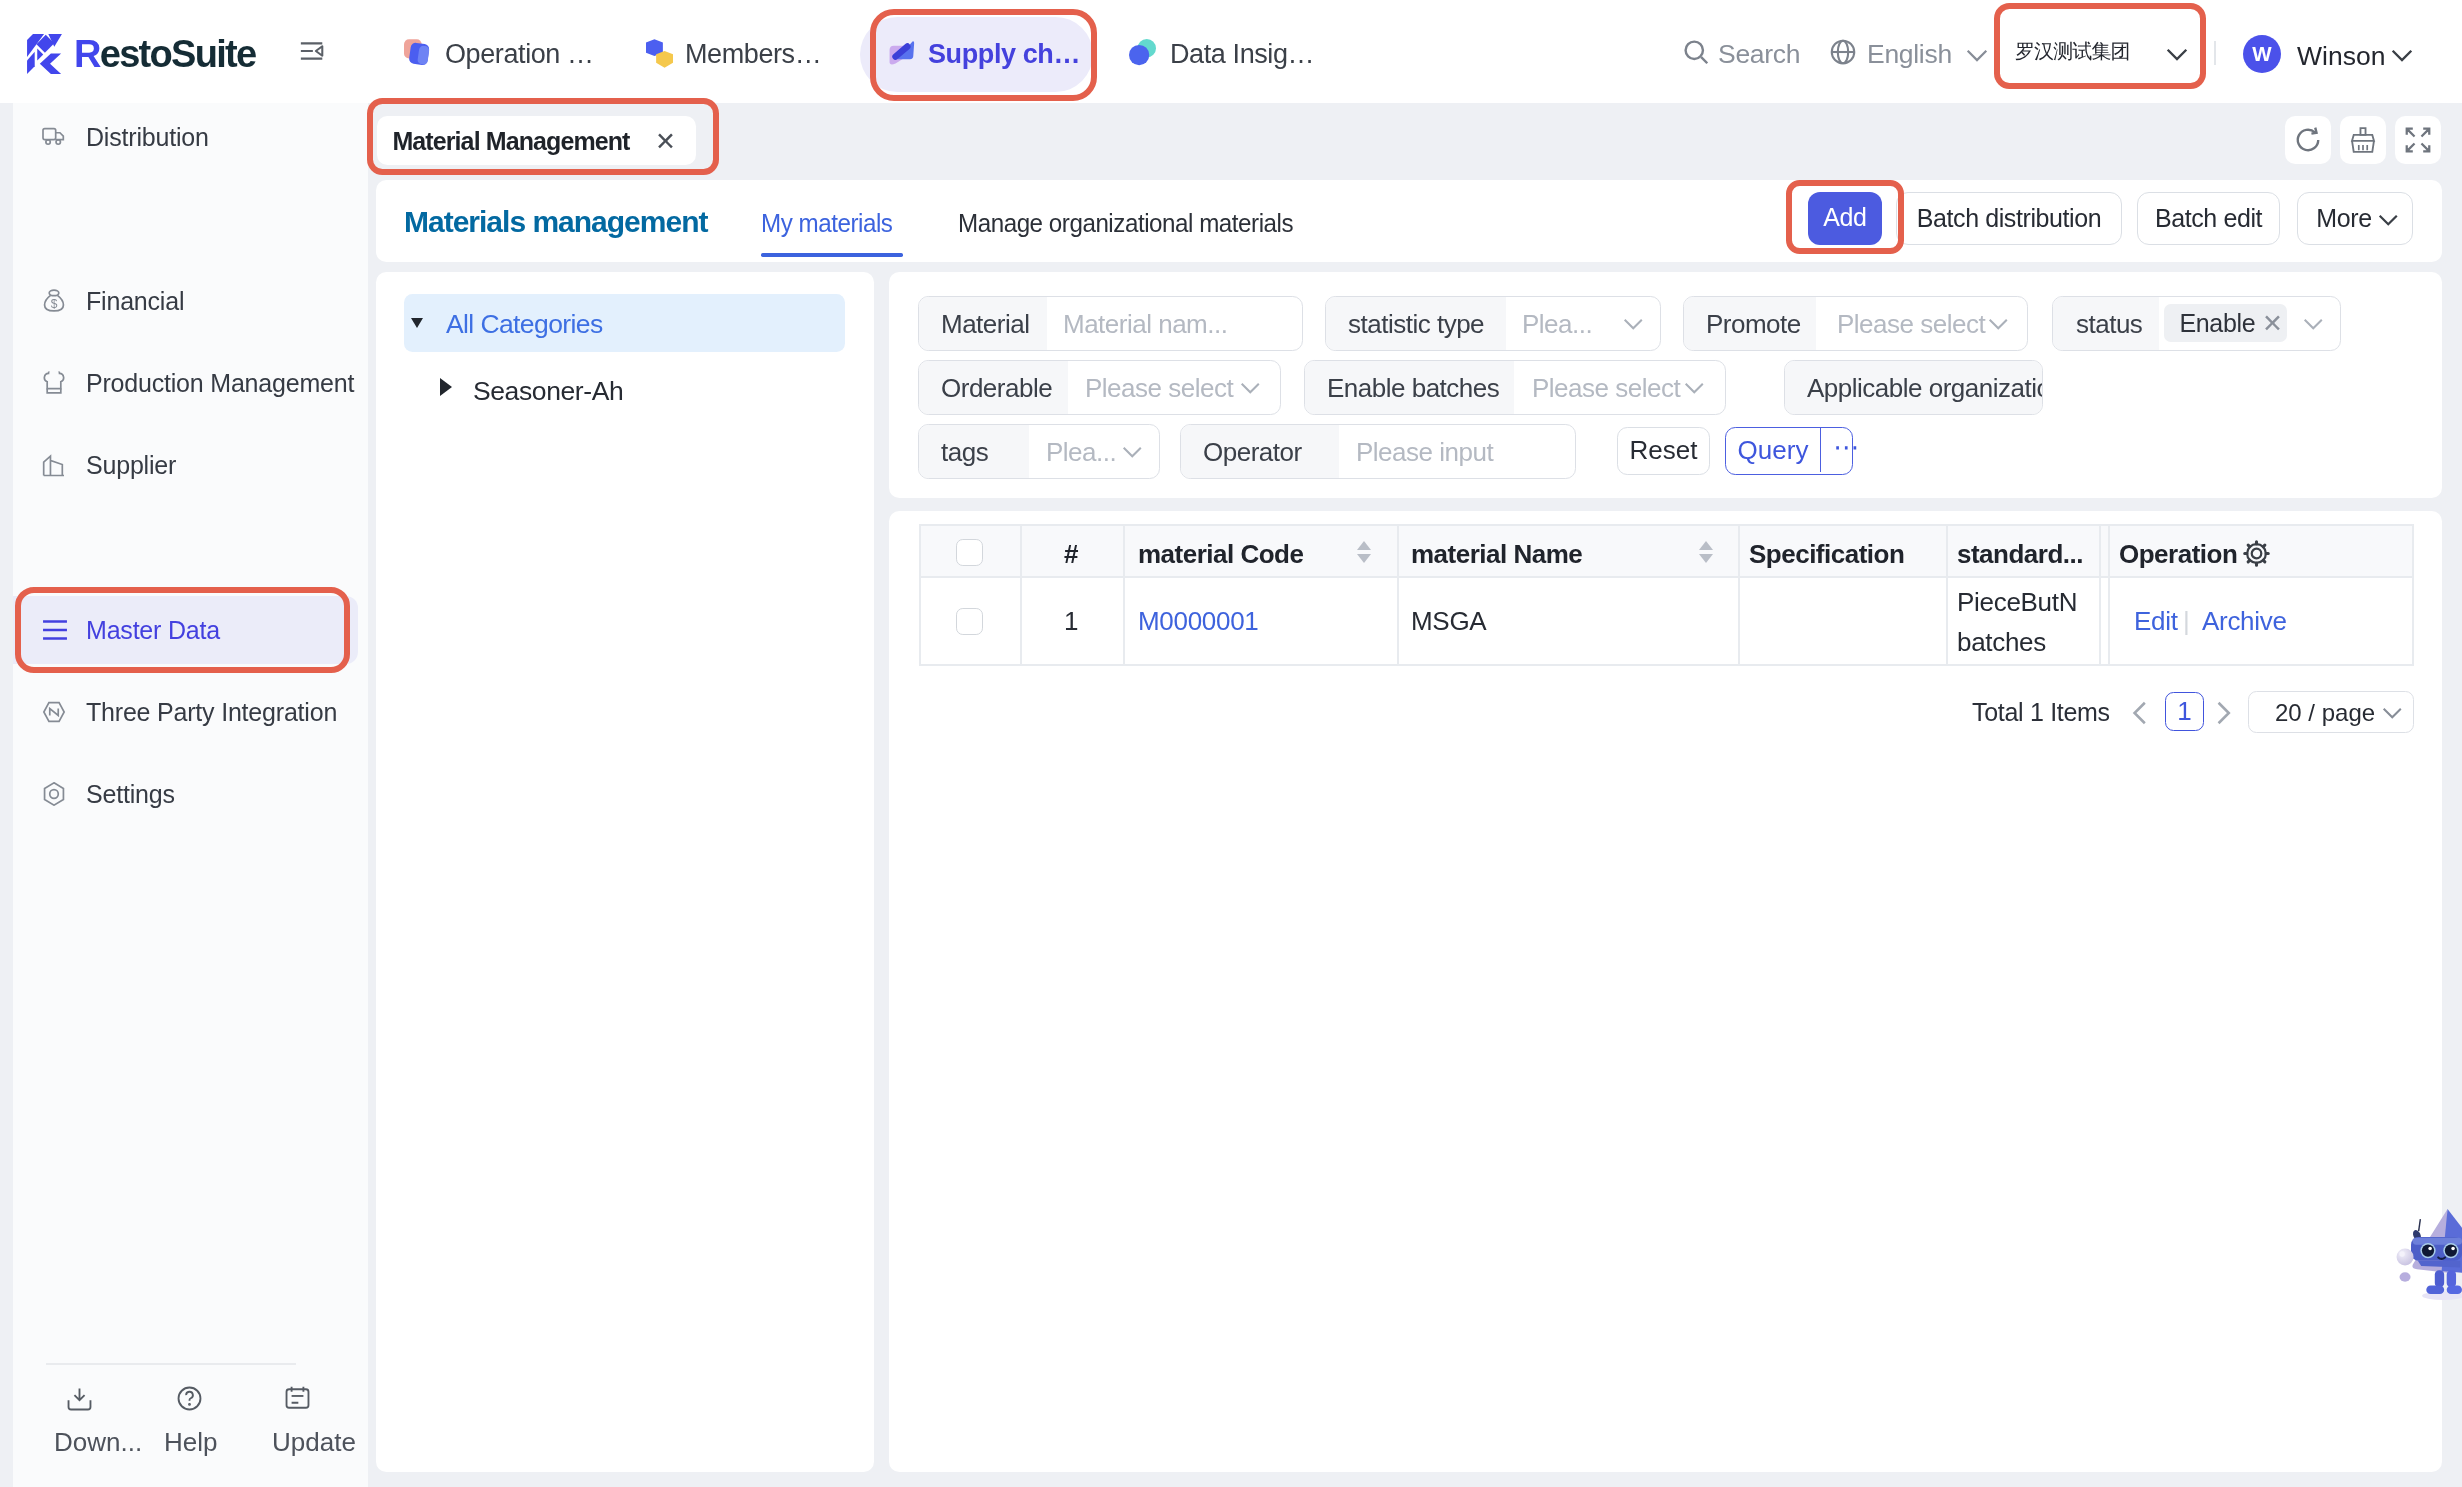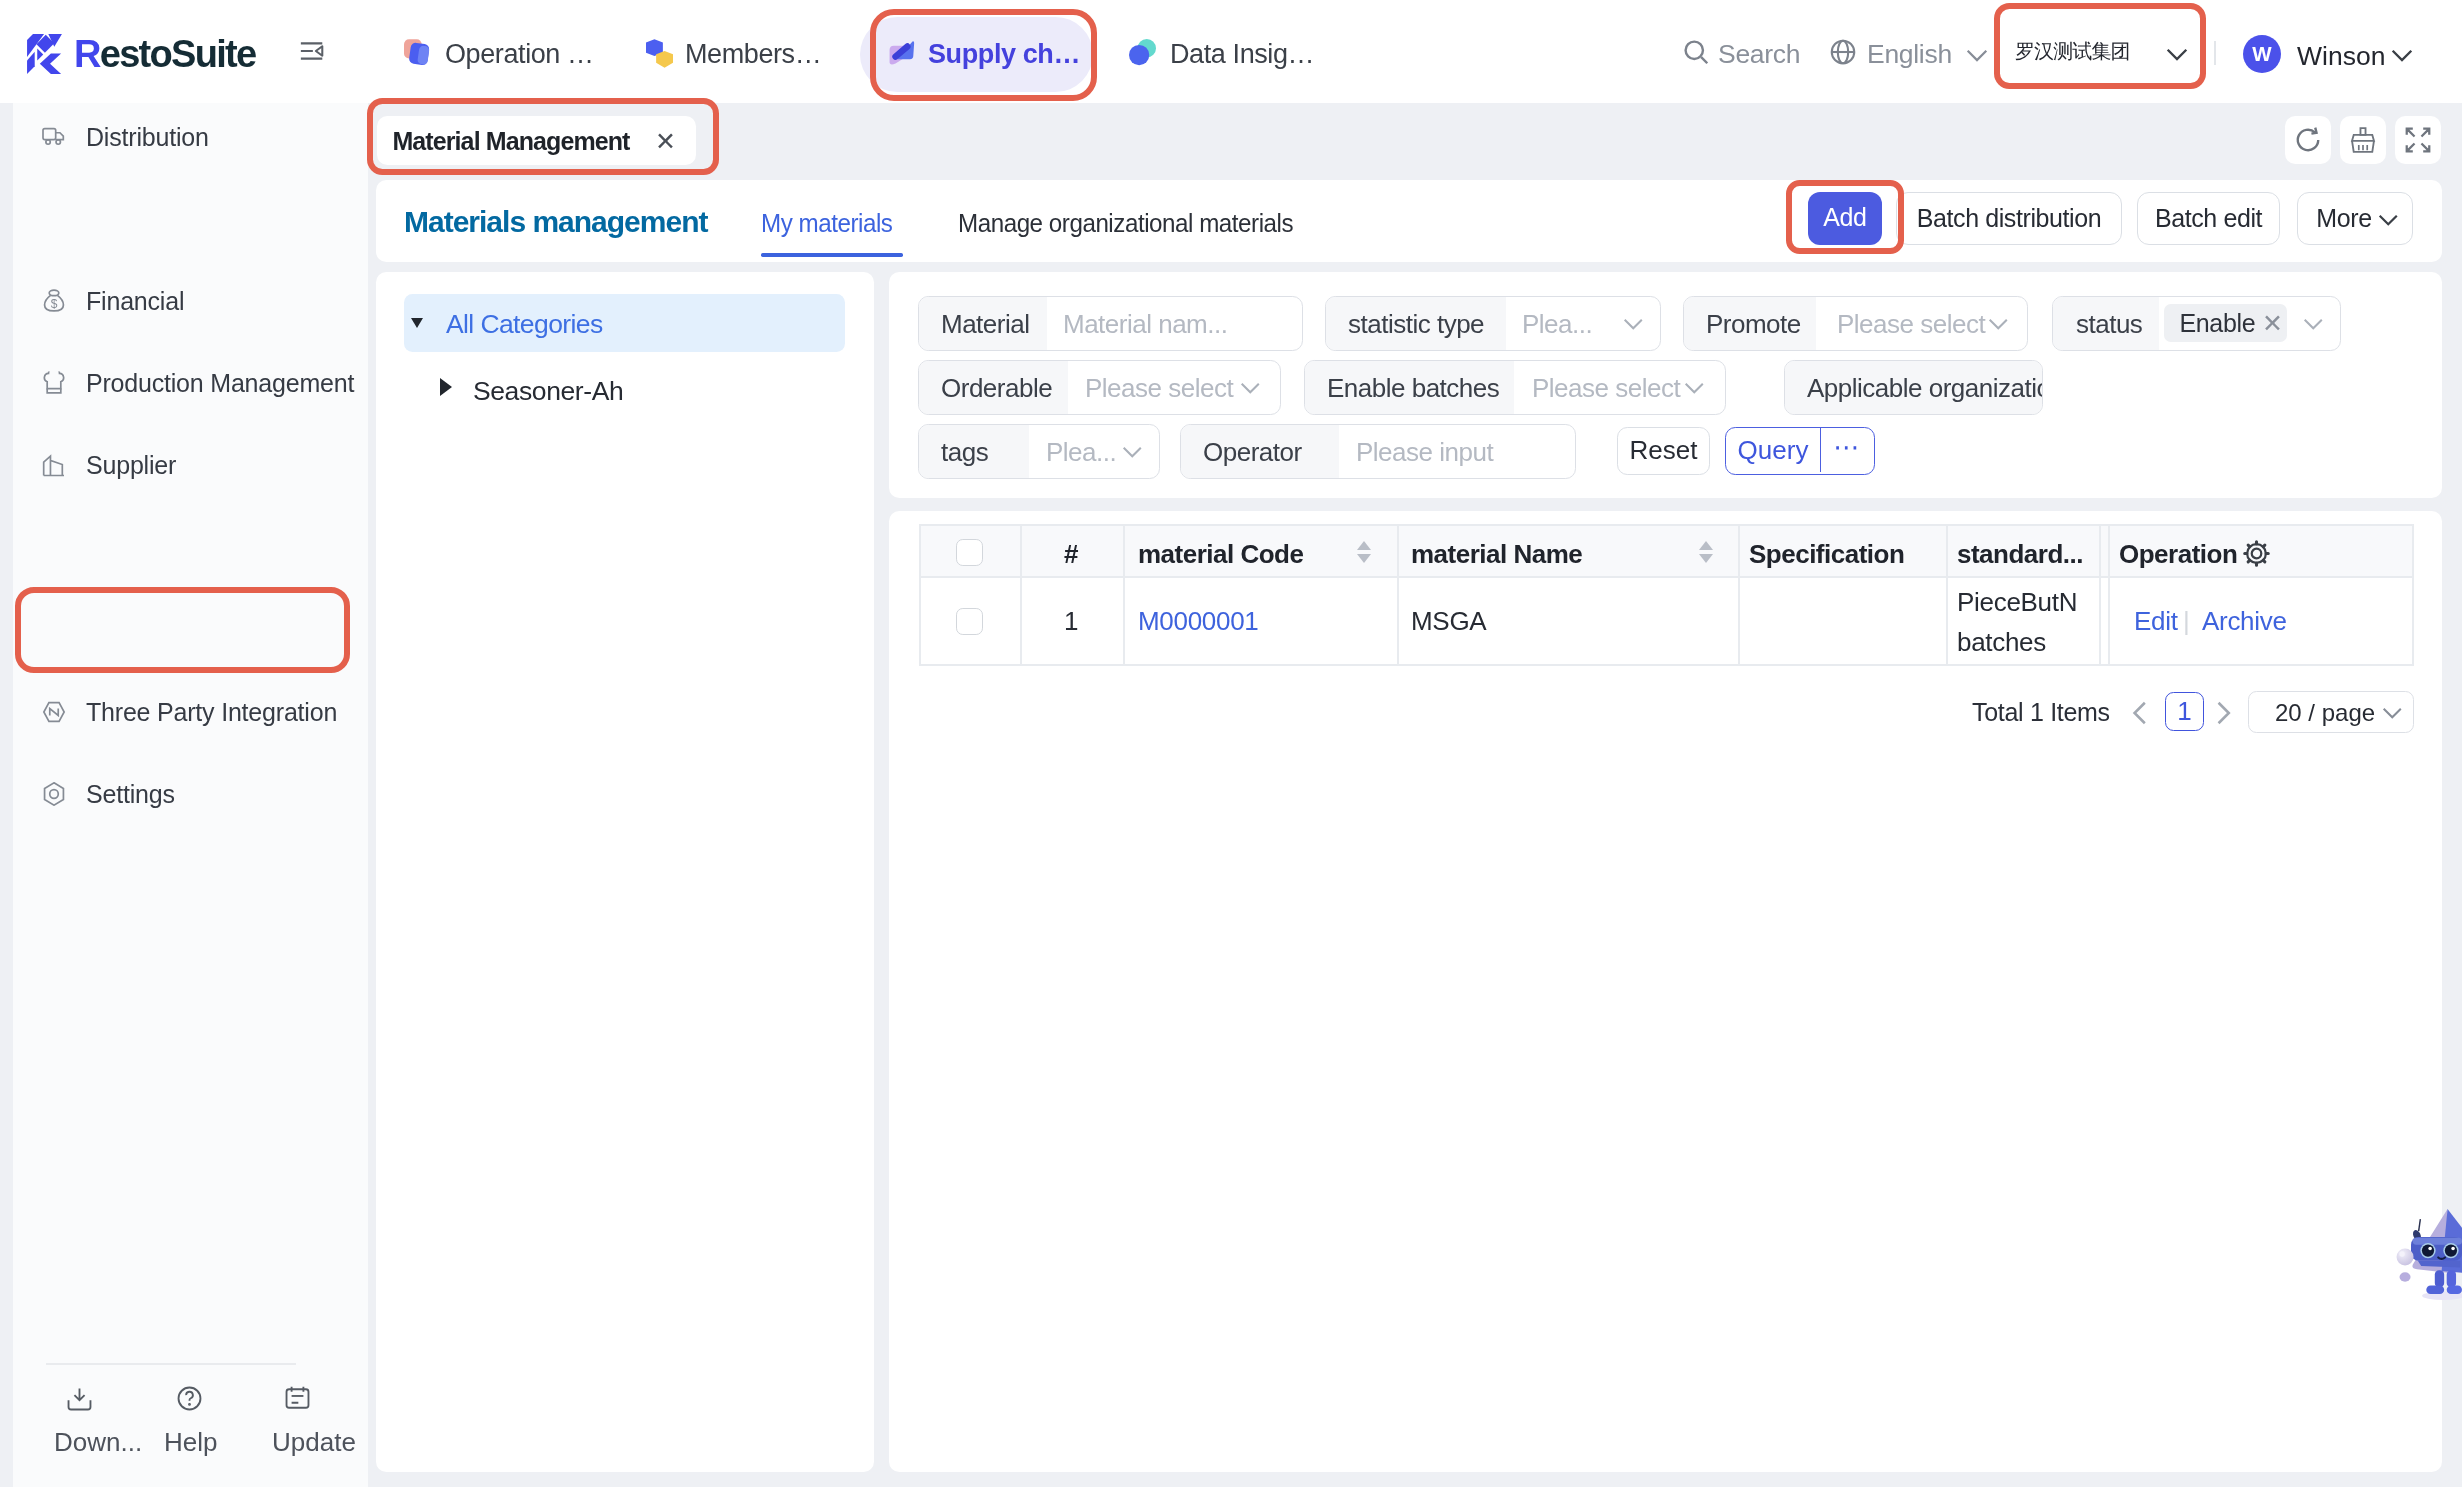--- a/index.html
+++ b/index.html
@@ -174,20 +174,26 @@
         <path d="M6 20v5h16v-5"></path>
     </svg>
     <div class="lbl">Production Management</div>
   </div>
   <div class="sitem" style="top:328px">
     <svg width="22" height="23" viewBox="0 0 26 27" fill="none" stroke="#858b94" stroke-width="2">
       <path d="M2 26V10l8-7v23M10 26V8l14 5v13M2 26h24"></path>
     </svg>
     <div class="lbl">Supplier</div>
   </div>
+  <div class="sitem" id="mditem" style="top:493px">
+    <svg width="26" height="20.5" viewBox="0 0 30 24" fill="none" stroke="#4340df" stroke-width="3">
+      <path d="M1 2h28M1 12h28M1 22h28"></path>
+    </svg>
+    <div class="lbl">Master Data</div>
+  </div>
   <div class="sitem" style="top:575px">
     <svg width="24" height="22" viewBox="0 0 28 26" fill="none" stroke="#858b94" stroke-width="2">
       <path d="M8 2h12l6 11-6 11H8L2 13z"></path>
         <path d="M9 17V9l10 8V9"></path>
     </svg>
     <div class="lbl">Three Party Integration</div>
   </div>
   <div class="sitem" style="top:657px">
     <svg width="24" height="24" viewBox="0 0 28 28" fill="none" stroke="#858b94" stroke-width="2">
       <path d="M14 1l11 6.5v13L14 27 3 20.5v-13z"></path>
@@ -330,21 +336,21 @@
   <svg class="fchev" style="left:203px" width="20.5" height="12" viewBox="0 0 24 14" fill="none" stroke="#aab0b9" stroke-width="2.4">
       <path d="M2 2l10 10L22 2"></path>
     </svg>
 </div>
 <div class="fld row3" style="left:1180px;width:396px">
   <div class="lab" style="width:158px"></div>
     <div class="labt" style="left:22px">Operator</div>
   <div class="ph" style="left:175px">Please input</div>
 </div>
 <div class="abs" style="left:1617px;top:427px;width:93px;height:48px;background:#fff;border:1.7px solid #dbdfe5;border-radius:10.3px;font-size:26px;color:#272b33;text-align:center;line-height:44px">Reset</div>
-<div class="abs" style="left:1725px;top:427px;width:150px;height:48px;background:#fff;border:1.7px solid #4c5fe0;border-radius:10.3px">
+<div class="abs" style="left:1725px;top:427px;width:128px;height:48px;background:#fff;border:1.7px solid #4c5fe0;border-radius:10.3px">
   <div class="abs" style="left:0;top:0;width:95px;height:44px;font-size:26px;color:#3e56dd;text-align:center;line-height:44px;border-right:1.7px solid #4c5fe0">Query</div>
   <div class="abs" style="left:95px;top:0;width:52px;height:44px;font-size:26px;color:#3e56dd;text-align:center;line-height:39px;letter-spacing:1.7px">⋯</div>
 </div>
 
 <div class="card" style="left:889px;top:511px;width:1553px;height:961px"></div>
 
 <div class="thead" style="left:919px;top:524px;width:1495px;height:53px"></div>
 
 <div class="tb" style="left:919px;top:524px;width:1495px;height:1.7px"></div>
 <div class="tb" style="left:919px;top:576px;width:1495px;height:1.7px"></div>

